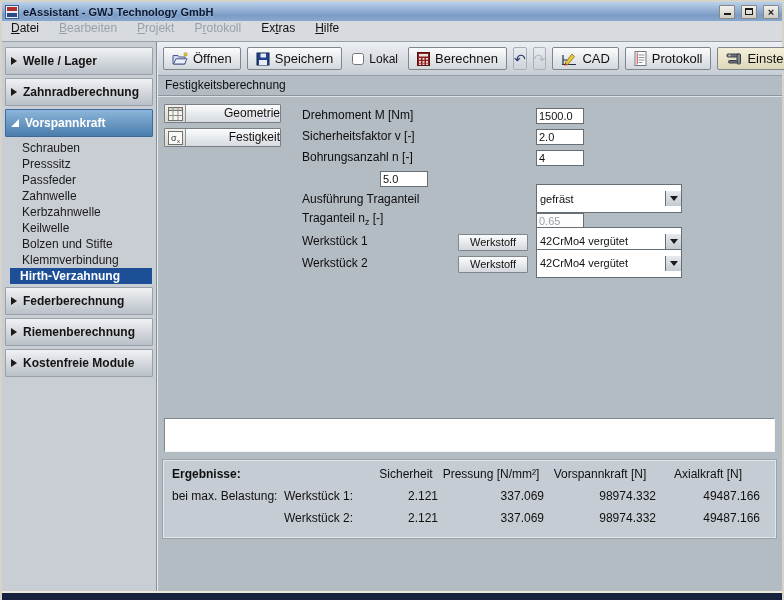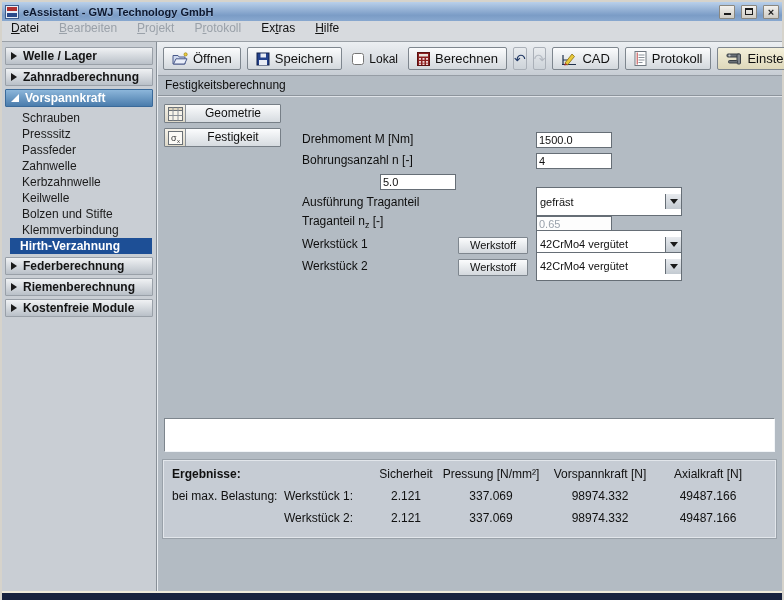--- a/index.html
+++ b/index.html
@@ -26,21 +26,21 @@
     display:flex; gap:20px; padding:0 9px; font-size:12px; color:#111; }
   .menu-item.disabled { color:#9aa1a9; }
   .menu-item u { text-underline-offset:1px; }
 
   
   .body-row { flex:1 1 auto; display:flex; min-height:0; }
 
   
   .sidebar { width:155px; flex:0 0 155px; background:#c9ced4; border-right:1px solid #878f97;
     padding:5px 2px 0 2px; }
-  .side-hdr { height:18px; margin:0 1px 3px 1px; display:flex; align-items:center; gap:6px; padding-left:5px;
+  .side-hdr { height:28px; margin:0 1px 3px 1px; display:flex; align-items:center; gap:6px; padding-left:5px;
     background:linear-gradient(#f0f2f4,#b9c0c8); border:1px solid #99a0a8; border-radius:1px;
     font-size:12px; font-weight:bold; color:#141414; }
   .side-hdr.blue { background:linear-gradient(#8cb6da,#4a7cac); border-color:#3a6a9a; color:#ffffff; }
   .tri-right { width:0; height:0; border-top:4px solid transparent; border-bottom:4px solid transparent;
     border-left:6px solid #1a1a1a; }
   .tri-exp { width:8px; height:8px; }
   .side-item { height:16px; display:flex; align-items:center; padding-left:16px; margin:0 2px;
     font-size:12px; color:#1b1b1b; }
   .side-item.selected { background:#1d4f96; color:#ffffff; font-weight:bold; margin-left:6px; padding-left:10px; }
   .side-group { margin-bottom:3px; }
@@ -65,32 +65,32 @@
   .section-bar { height:20px; flex:0 0 20px; line-height:19px; padding-left:7px; font-size:12px; color:#101010;
     border-bottom:1px solid #8d949c; }
 
   
   .form-area { height:320px; flex:0 0 320px; display:flex; padding:6px 0 0 6px; border-top:1px solid #dfe3e8; }
   .nav-col { width:128px; flex:0 0 128px; padding-top:1px; }
   .nav-btn { width:117px; height:19px; display:flex; align-items:stretch; margin-bottom:5px;
     border:1px solid #777f87; background:linear-gradient(#fbfcfd,#d6dbe0); border-radius:1px; }
   .nav-btn .ic { width:21px; flex:0 0 21px; border-right:1px solid #8a9199; display:flex; align-items:center;
     justify-content:center; background:linear-gradient(#f4f1e8,#ded9c9); }
-  .nav-btn .lb { flex:1; text-align:center; font-size:12px; line-height:16px; color:#111; }
-
-  .form-col { margin-left:10px; padding-top:1px;margin-top:24px; }
+  .nav-btn .lb { flex:1; text-align:right; font-size:12px; line-height:16px; color:#111; }
+
+  .form-col { margin-left:10px; padding-top:1px; }
   .f-row { display:flex; align-items:center; height:21px; }
   .f-row.tall { height:22px; }
   .f-label { width:156px; font-size:12px; color:#0e0e0e; }
   .f-label sub { font-size:9px; }
   .f-btn-slot { width:78px; flex:0 0 78px; }
   .f-btn { width:70px; height:17px; font-size:11px; color:#111; text-align:center; line-height:15px;
     background:linear-gradient(#fbfcfd,#d3d8dd); border:1px solid #7e868e; border-radius:1px; }
   .f-ctrl { width:152px; flex:0 0 152px; }
-  input.txt { width:76px; height:16px; border:1px solid #666e76; font-family:"Liberation Sans",sans-serif;
+  input.txt { width:48px; height:16px; border:1px solid #666e76; font-family:"Liberation Sans",sans-serif;
     font-size:11px; padding:0 2px; color:#101010; background:#fff; }
   input.txt:disabled { color:#9aa2ac; -webkit-text-fill-color:#9aa2ac; background:#fdfdfd; }
   .dd { width:146px; height:29px; background:#fff; border:1px solid #666e76; display:flex; align-items:center;
     font-size:11px; color:#101010; padding-left:3px; }
   .dd .arrow-btn { margin-left:auto; width:16px; height:15px; background:linear-gradient(#e7eaee,#c3cad1);
     border-left:1px solid #666e76; display:flex; align-items:center; justify-content:center; }
   .dd .arrow-btn i { width:0; height:0; border-left:4px solid transparent; border-right:4px solid transparent;
     border-top:5px solid #1a1a1a; }
 
   
@@ -98,21 +98,21 @@
     border-top:1px solid #7d858d; border-left:1px solid #7d858d;
     border-bottom:1px solid #f2f5f8; border-right:1px solid #f2f5f8; }
 
   
   .results { margin:8px 6px 0 5px; background:#c6ccd4; border:1px solid #e2e6eb;
     box-shadow:0 0 0 1px #99a1a9; padding:6px 8px 12px 8px; }
   .res-grid { display:grid; grid-template-columns:112px 90px 64px 106px 112px 104px; row-gap:8px;
     font-size:12px; color:#101010; }
   .r-title { font-weight:bold; grid-column:1 / 3; }
   .r-h { text-align:center; }
-  .r-v { text-align:center; }
+  .r-v { text-align:right; }
 
   
   .bottom-strip { height:9px; flex:0 0 9px; border-top:2px solid #eeeadb; background:#17223e; }
 
   svg { display:block; }
 </style>
 </head>
 <body>
 
 <div class="window-frame">
@@ -296,20 +296,25 @@
           </div>
         </div>
 
         <div class="form-col">
           <div class="f-row">
             <span class="f-label">Drehmoment M [Nm]</span>
             <span class="f-btn-slot"></span>
             <span class="f-ctrl"><input class="txt" type="text" value="1500.0" style=""></span>
           </div>
           <div class="f-row">
+            <span class="f-label">Sicherheitsfaktor v [-]</span>
+            <span class="f-btn-slot"></span>
+            <span class="f-ctrl"><input class="txt" type="text" value="2.0" style=""></span>
+          </div>
+          <div class="f-row">
             <span class="f-label">Bohrungsanzahl n [-]</span>
             <span class="f-btn-slot"></span>
             <span class="f-ctrl"><input class="txt" type="text" value="4" style=""></span>
           </div>
           <div class="f-row">
             <span class="f-btn-slot"></span>
             <span class="f-ctrl"><input class="txt" type="text" value="5.0" style=""></span>
           </div>
           <div class="f-row">
             <span class="f-label">Ausführung Traganteil</span>

